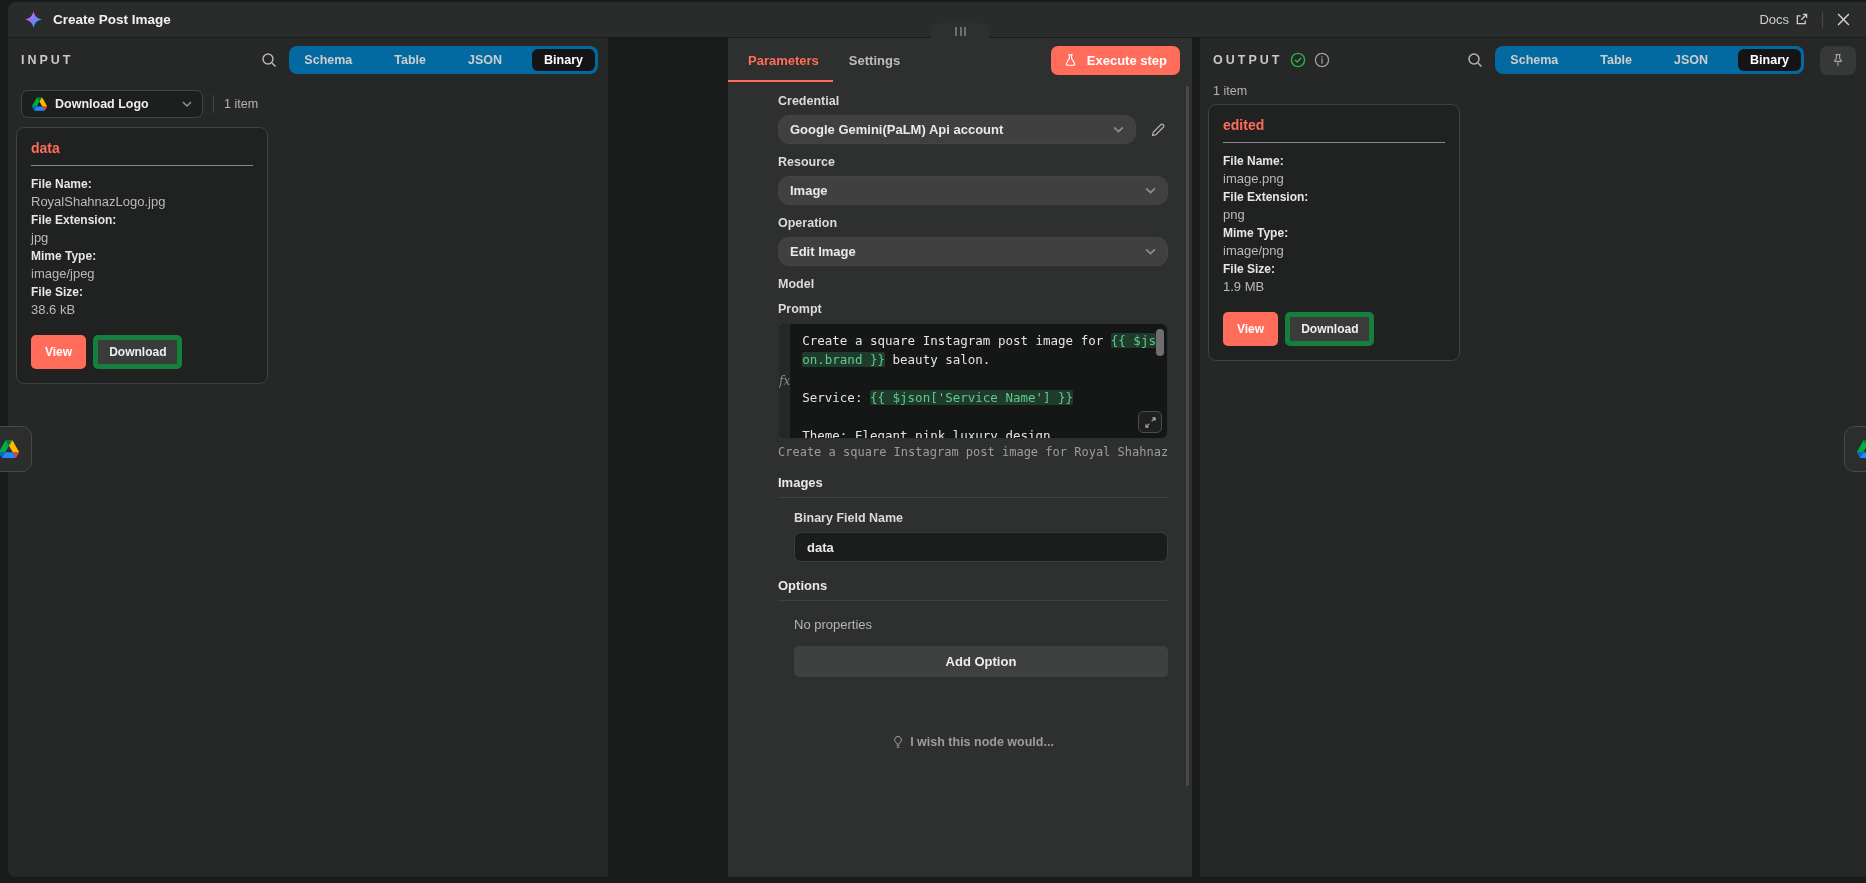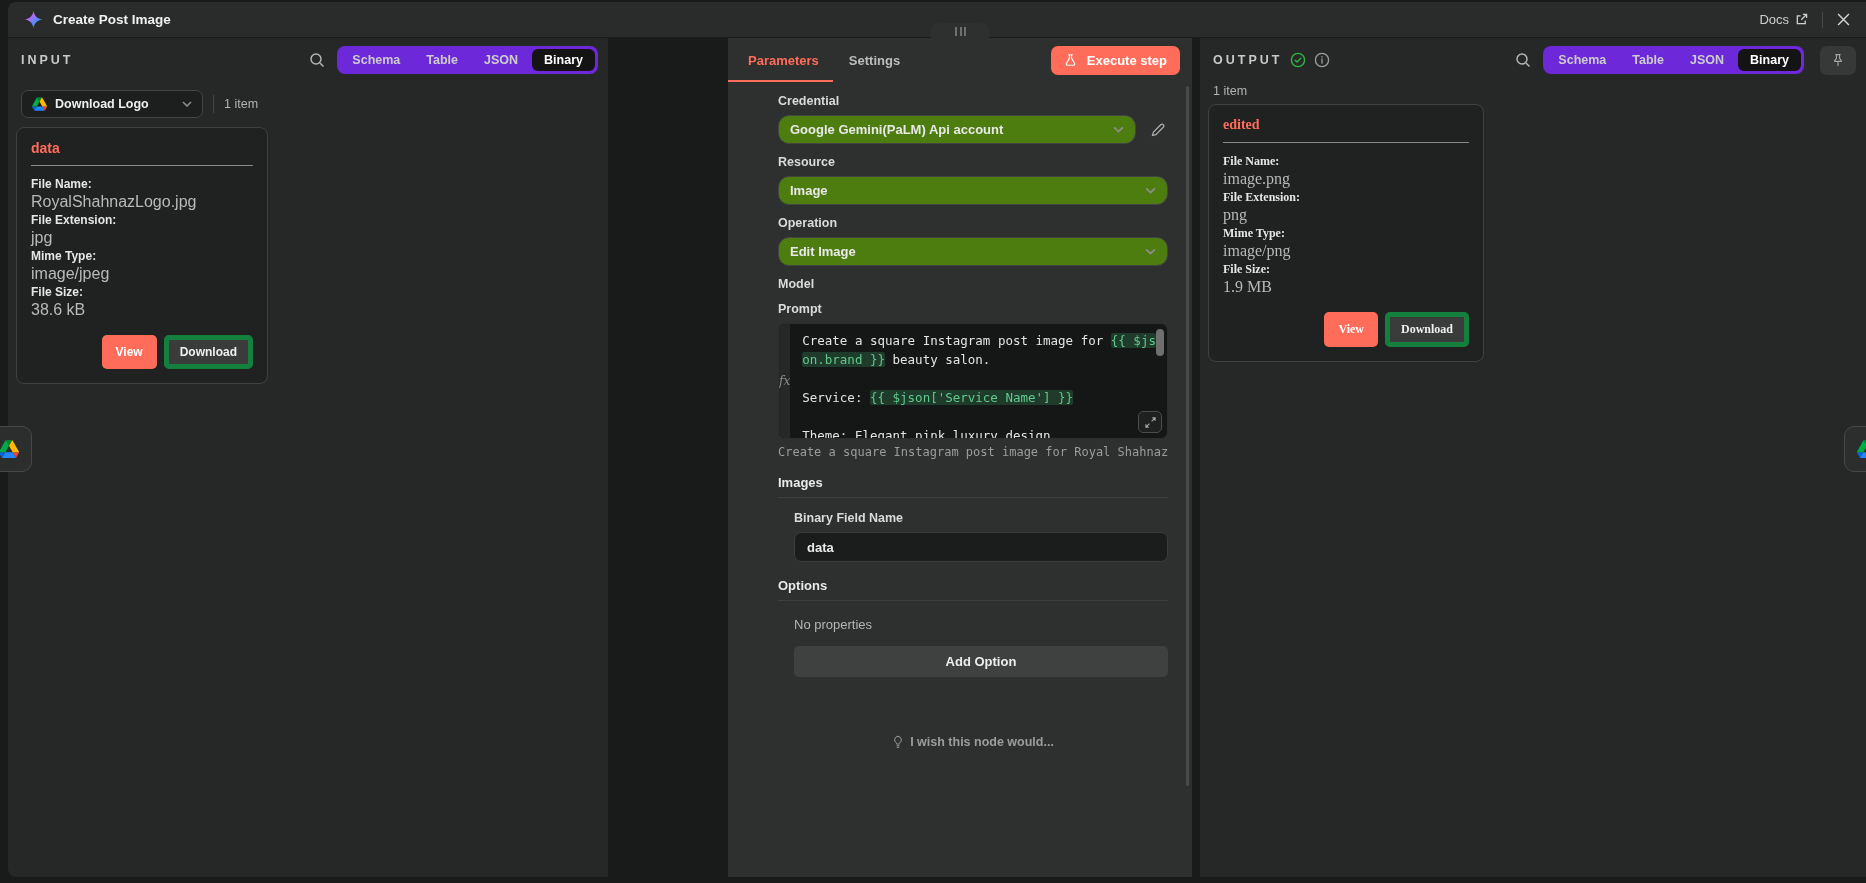--- a/index.html
+++ b/index.html
@@ -24,43 +24,43 @@
   .input-panel  { width:600px; background:#262727; border-radius:0 0 0 8px; }
   .gap1 { width:120px; } .gap2 { width:8px; }
   .center-panel { width:464px; background:#2e2f2f; }
   .output-panel { flex:1; background:#262727; }
 
   
   .panel-head { height:44px; display:flex; align-items:center; padding:0 10px 0 13px; gap:10px; }
   .panel-title { font-size:12.5px; font-weight:700; letter-spacing:3px; color:#c9c9c9; }
   .head-spacer { flex:1; }
   .icon-btn { background:none; border:none; cursor:pointer; display:flex; align-items:center; padding:2px; }
-  .tabset { display:flex; background:#6d28d9; border-radius:8px; padding:3px; gap:2px; }
+  .tabset { display:flex; background:#0369a1; border-radius:8px; padding:3px; gap:18px; }
   .tab { padding:4px 12px; font-size:12.5px; font-weight:600; color:#cdcdcd; border-radius:6px; cursor:pointer; white-space:nowrap; }
   .tab.active { background:#141414; color:#ffffff; }
   .pin-btn { width:36px; height:29px; background:#373838; border:none; border-radius:7px;
     display:flex; align-items:center; justify-content:center; cursor:pointer; margin-left:6px; }
 
   
   .run-row { display:flex; align-items:center; margin:8px 0 0 13px; gap:0; }
   .run-select { width:182px; height:28px; background:#1d1e1e; border:1px solid #434545; border-radius:7px;
     display:flex; align-items:center; gap:8px; padding:0 10px; cursor:pointer; }
   .run-select .lbl { flex:1; font-size:12.5px; font-weight:600; color:#ededed; white-space:nowrap; }
   .run-div { width:1px; height:18px; background:#454545; margin:0 10px; }
   .item-count { font-size:12.5px; color:#b3b3b3; }
 
   
   .bin-card { background:#202121; border:1px solid #404141; border-radius:8px; padding:12px 14px 14px; }
   .input-panel .bin-card { width:252px; margin:9px 0 0 8px; }
-  .output-panel .bin-card { width:276px; margin:6px 0 0 8px;font-family:Liberation Serif, serif; }
+  .output-panel .bin-card { width:252px; margin:6px 0 0 8px; }
   .bin-key { color:#ff6d5a; font-weight:700; font-size:14px; margin-bottom:9px; }
   .bin-rule { border:none; border-top:1px solid #8a8a8a; margin:0 0 9px; }
   .bin-label { font-size:12px; font-weight:700; color:#e6e6e6; line-height:18px; }
-  .bin-value { font-size:16px; color:#b9b9b9; line-height:18px; }
-  .bin-actions { display:flex; justify-content:flex-end; gap:7px; margin-top:16px; }
+  .bin-value { font-size:13px; color:#b9b9b9; line-height:18px; }
+  .bin-actions { display:flex; justify-content:flex-start; gap:7px; margin-top:16px; }
   .btn-view { background:#ff6d5a; color:#fff; border:none; border-radius:5px; font-size:12px; font-weight:700;
     padding:6px 14px; cursor:pointer; font-family:inherit; }
   .btn-download { background:#3a3b3b; color:#efefef; border:5px solid #15803d; border-radius:5px; font-size:12px;
     font-weight:700; padding:5px 11px; cursor:pointer; font-family:inherit; }
 
   
   .node-stub { position:absolute; width:46px; height:46px; background:#2c2d2d; border:1px solid #484848;
     border-radius:10px; display:flex; align-items:center; justify-content:center; cursor:pointer; }
   .stub-left { left:-22px; top:388px; }
   .stub-right { right:-24px; top:388px; }
@@ -73,21 +73,21 @@
   .param-tabbar { height:44px; display:flex; align-items:center; }
   .ptab { height:100%; display:flex; align-items:center; font-size:13px; font-weight:600; cursor:pointer; }
   .ptab.active { color:#ff6d5a; padding:0 14px 0 20px; box-shadow:inset 0 -2px 0 #ff6d5a; }
   .ptab.inactive { color:#bdbdbd; padding:0 16px; }
   .execute-btn { margin-left:auto; margin-right:12px; background:#ff6d5a; color:#fff; border:none; border-radius:7px;
     height:29px; padding:8px 13px; font-size:13px; font-weight:700; display:flex; align-items:center; gap:10px;
     cursor:pointer; font-family:inherit; }
 
   .param-scroll { position:absolute; top:44px; bottom:0; left:0; right:0; overflow:hidden; padding:8px 24px 0 18px;margin-left:32px; }
   .field-label { font-size:12.5px; font-weight:600; color:#dadada; margin:11px 0 7px; }
-  .sel { height:29px; background:#4d7c0f; border:1px solid #434545; border-radius:11px; display:flex;
+  .sel { height:29px; background:#404040; border:1px solid #434545; border-radius:11px; display:flex;
     align-items:center; padding:0 11px; cursor:pointer; }
   .sel .sel-text { flex:1; font-size:13px; font-weight:600; color:#e9e9e9; white-space:nowrap; overflow:hidden; }
   .cred-row { display:flex; align-items:center; gap:12px; }
   .cred-row .sel { flex:1; }
   .model-row { display:flex; gap:5px; }
   .model-mode { width:88px; }
   .model-val { flex:1; }
 
   
   .editor { position:relative; height:116px; background:#151616; border:1px solid #2c2d2d; border-radius:7px;

